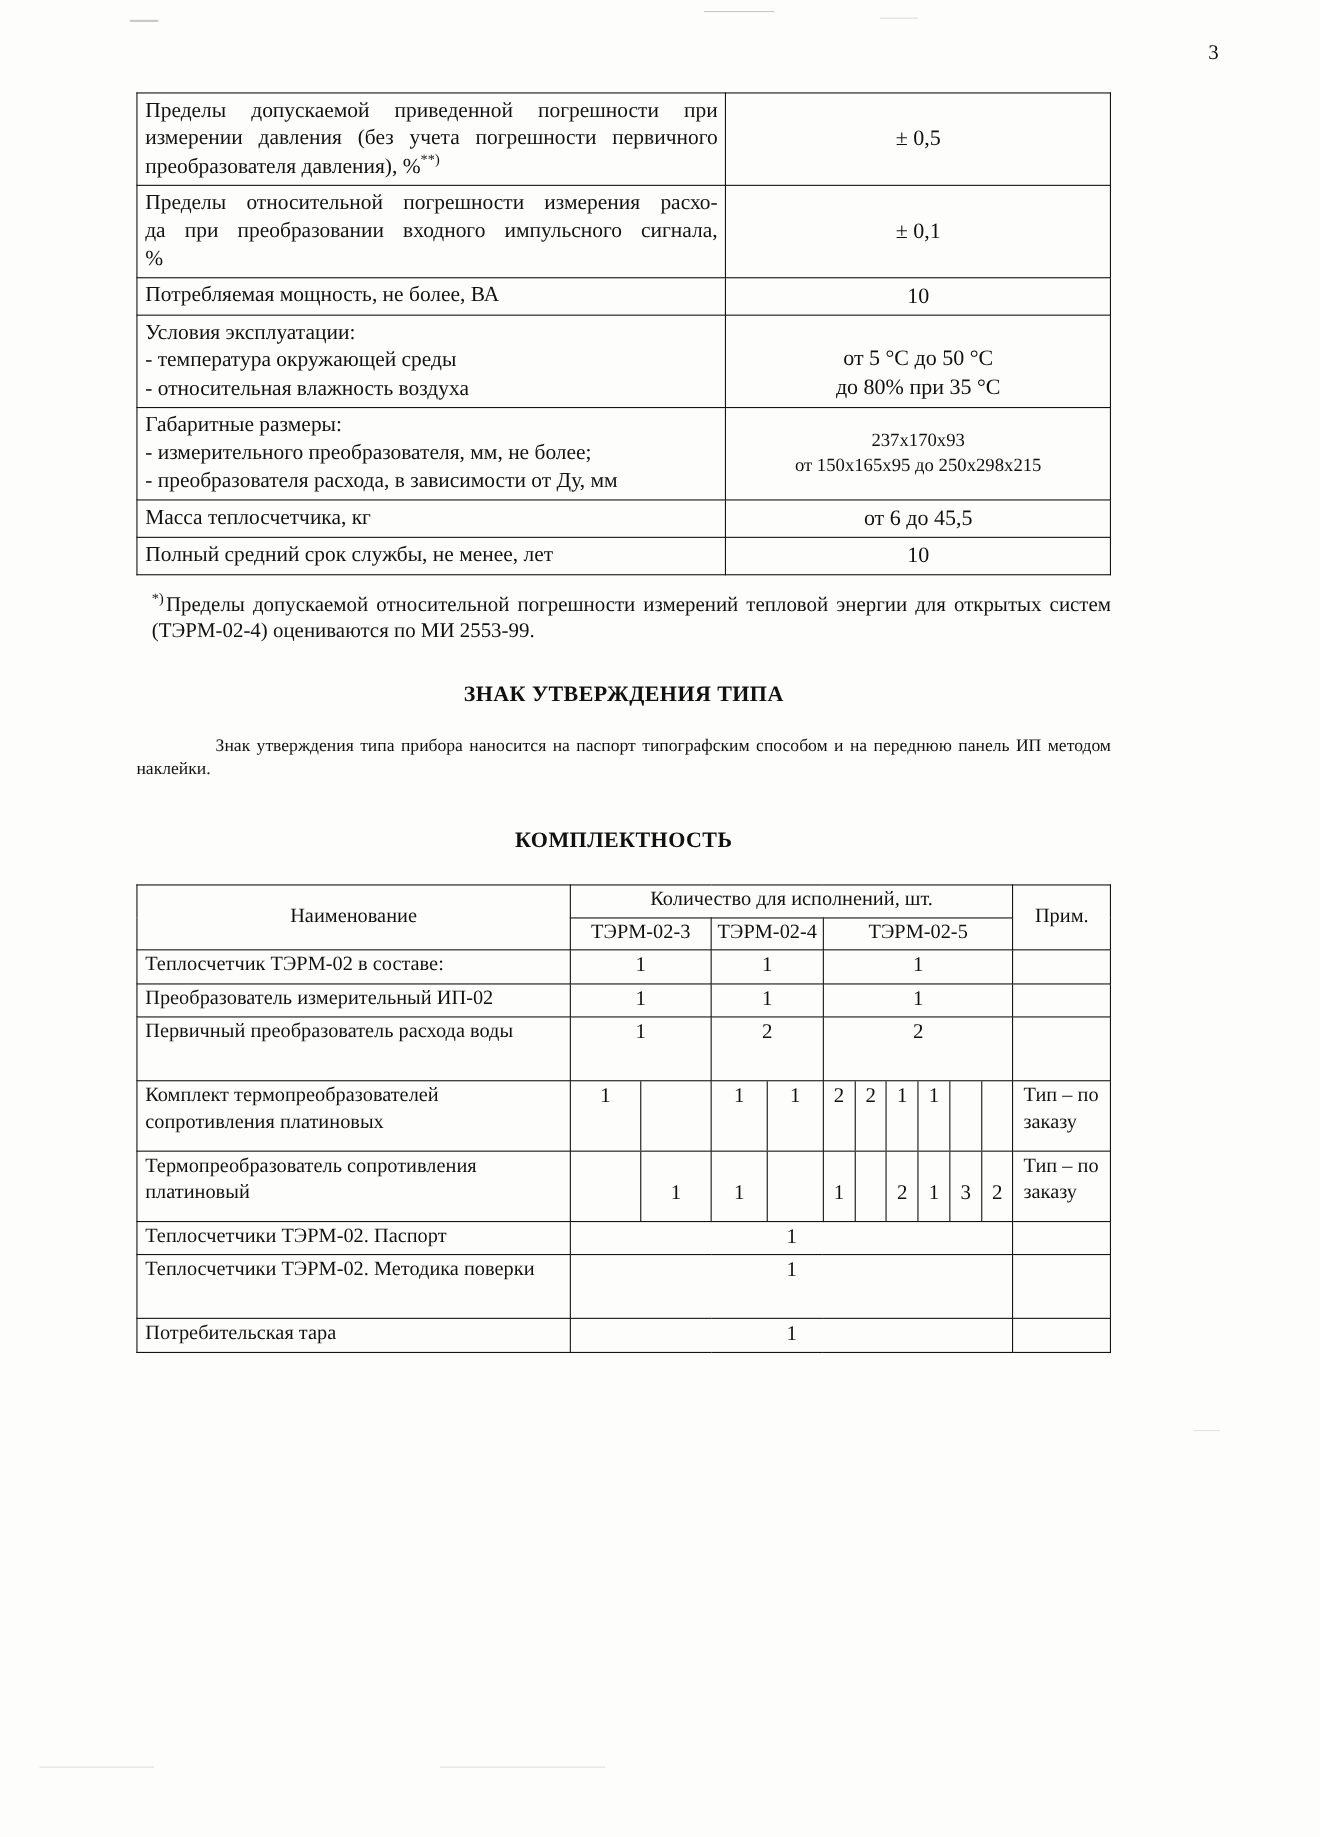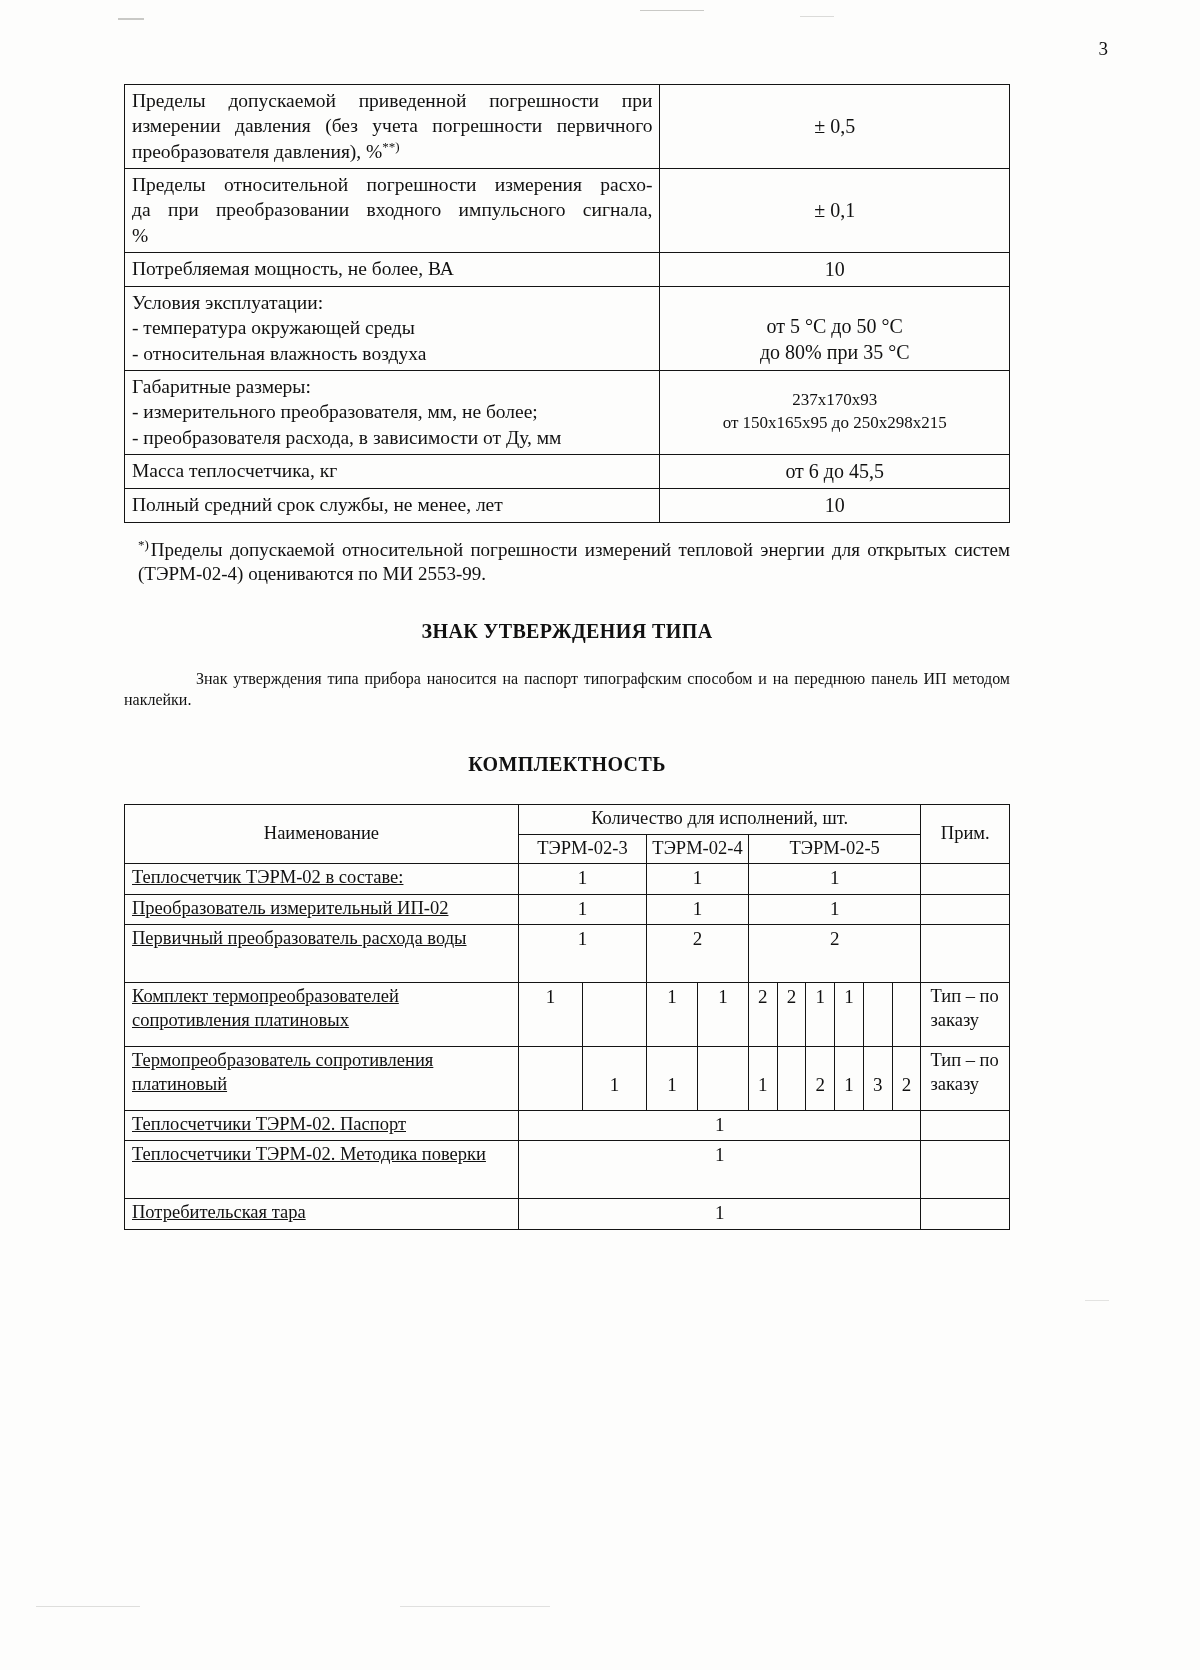--- a/index.html
+++ b/index.html
@@ -153,21 +153,20 @@
   }
   .tbl-kit th {
     font-weight: normal;
     text-align: center;
     vertical-align: top;
   }
   .tbl-kit td.name {
     text-align: left;
     padding-left: 7px;
     vertical-align: top;
-    text-decoration: underline;
   }
   .tbl-kit td.num {
     text-align: center;
     vertical-align: top;
     font-size: 19px;
   }
   .tbl-kit td.note {
     text-align: left;
     padding-left: 9px;
     vertical-align: top;

